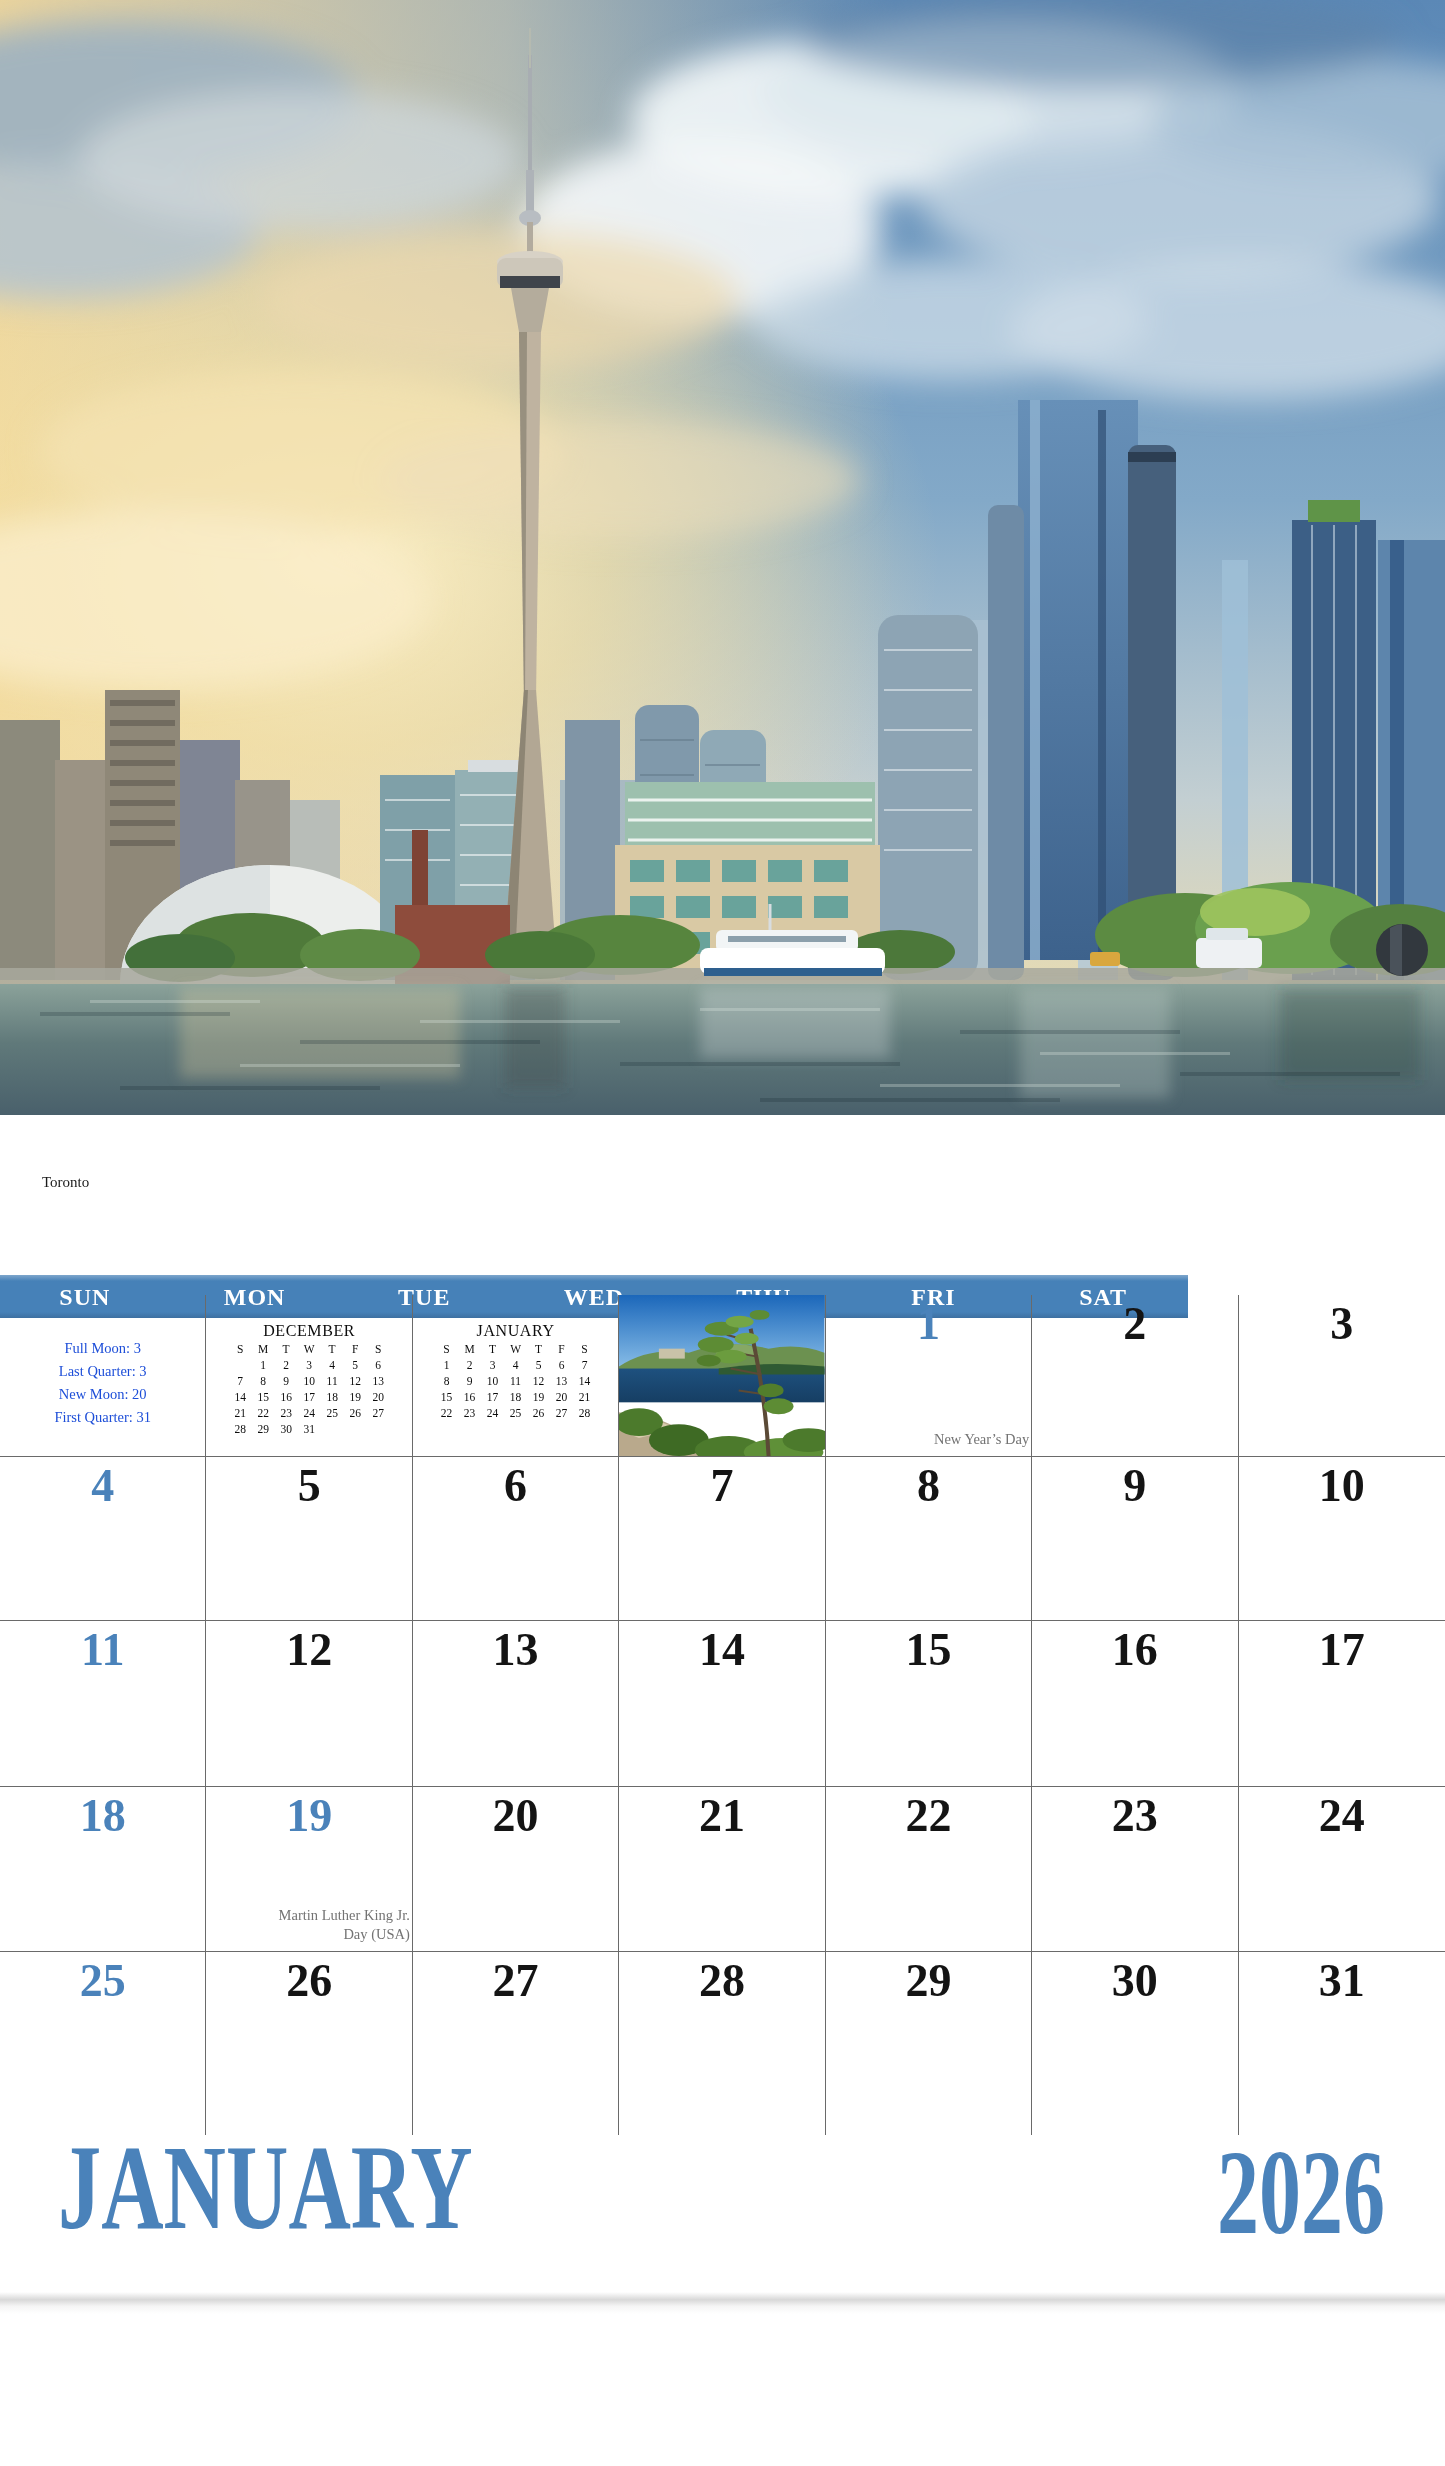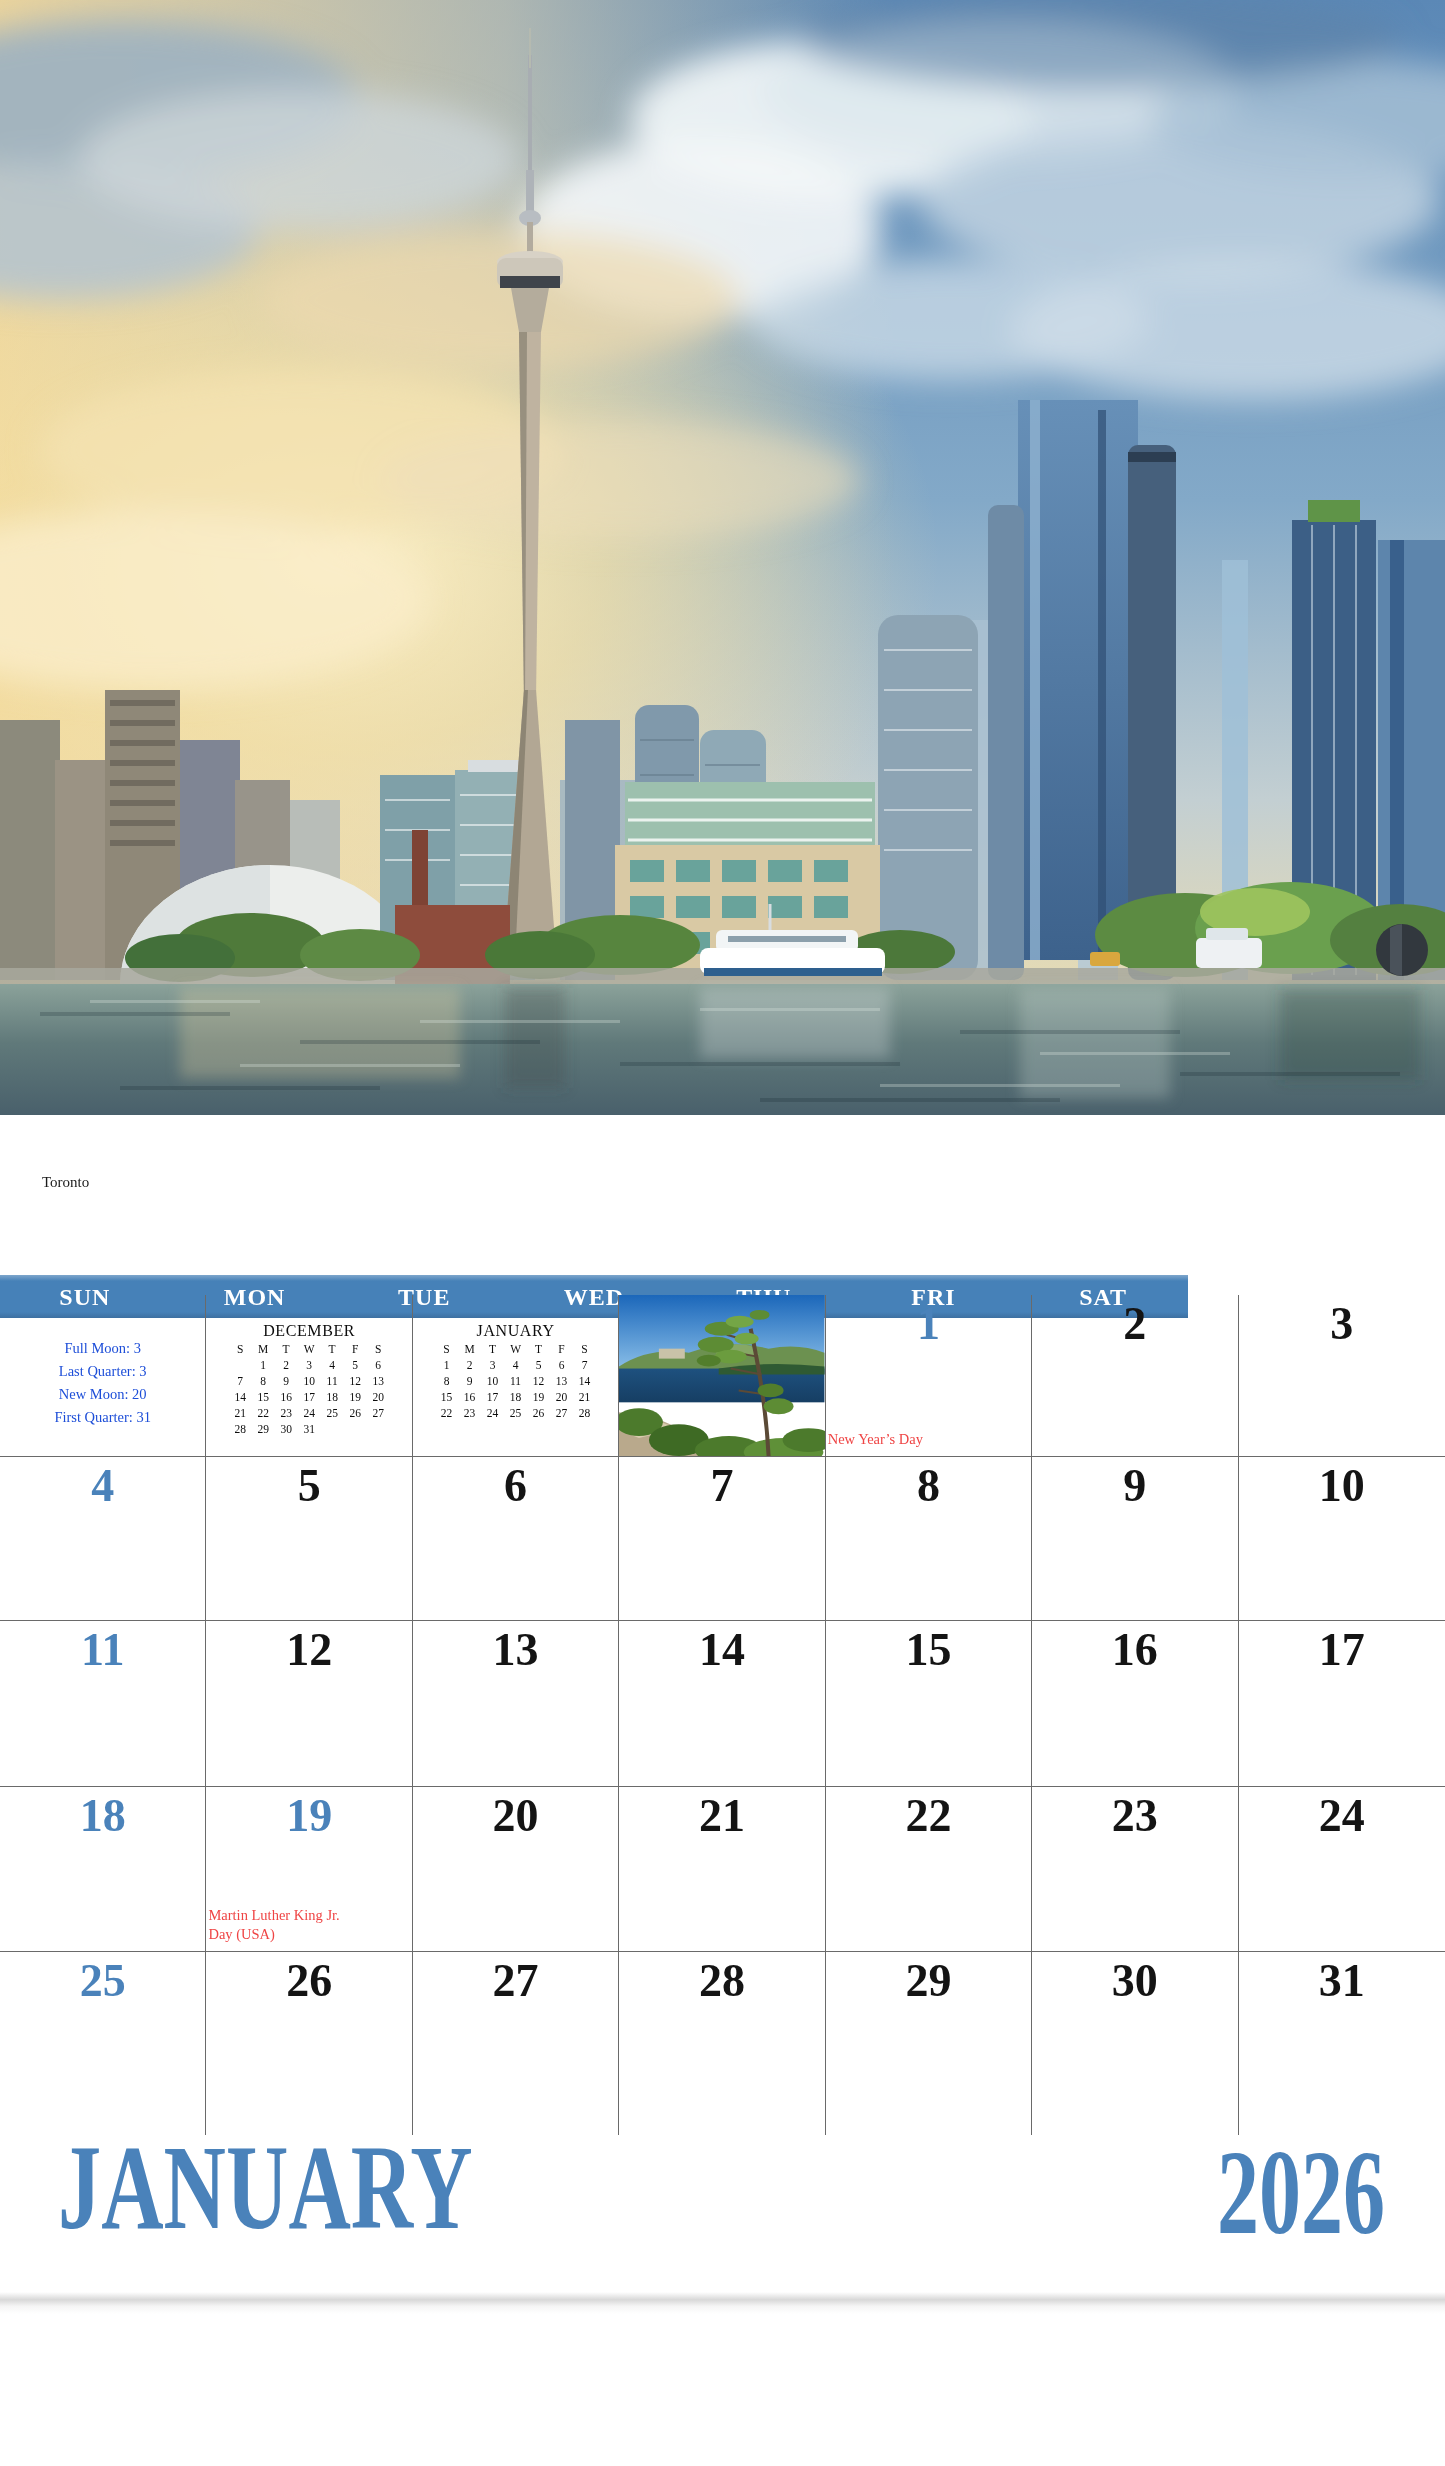--- a/index.html
+++ b/index.html
@@ -12,22 +12,22 @@
   .dow-cell{flex:1;text-align:center;line-height:44px;color:#ffffff;font-weight:bold;
             font-size:24px;letter-spacing:1px;}
   .grid{position:absolute;left:0;top:1295px;width:1445px;display:grid;
         grid-template-columns:repeat(7,1fr);grid-template-rows:162px 164px 166px 165px 183px;}
   .cell{position:relative;border-right:1px solid #6a6a6a;border-bottom:1px solid #6a6a6a;overflow:hidden;}
   .cell.last-col{border-right:none;}
   .cell.last-row{border-bottom:none;}
   .day-num{display:block;text-align:center;margin-top:4px;font-size:46px;font-weight:bold;
            color:#141414;line-height:1.08;}
   .day-num.accent{color:#4a82ba;}
-  .note{position:absolute;left:2px;right:2px;bottom:7px;text-align:left;font-size:14.5px;
-        line-height:1.32;color:#ef4444;}
+  .note{position:absolute;left:2px;right:2px;bottom:7px;text-align:right;font-size:14.5px;
+        line-height:1.32;color:#737373;}
   .moon-lines{padding-top:42px;text-align:center;font-size:14.5px;line-height:23px;color:#1d4ed8;}
   .mini{padding-top:27px;text-align:center;color:#0d0d0d;}
   .mini-title{font-size:16px;letter-spacing:.6px;margin-bottom:1px;}
   .mini-grid{display:grid;grid-template-columns:repeat(7,23px);justify-content:center;
              font-size:11.5px;line-height:16px;}
   .photo-cell svg{display:block;width:100%;height:100%;}
   .month-label{position:absolute;left:58px;top:2128px;font-size:120px;font-weight:bold;
                color:#4a82ba;line-height:1;transform:scaleX(.72);transform-origin:left center;white-space:nowrap;}
   .year-label{position:absolute;right:60px;top:2133px;font-size:120px;font-weight:bold;
               color:#4a82ba;line-height:1;transform:scaleX(.70);transform-origin:right center;white-space:nowrap;}

